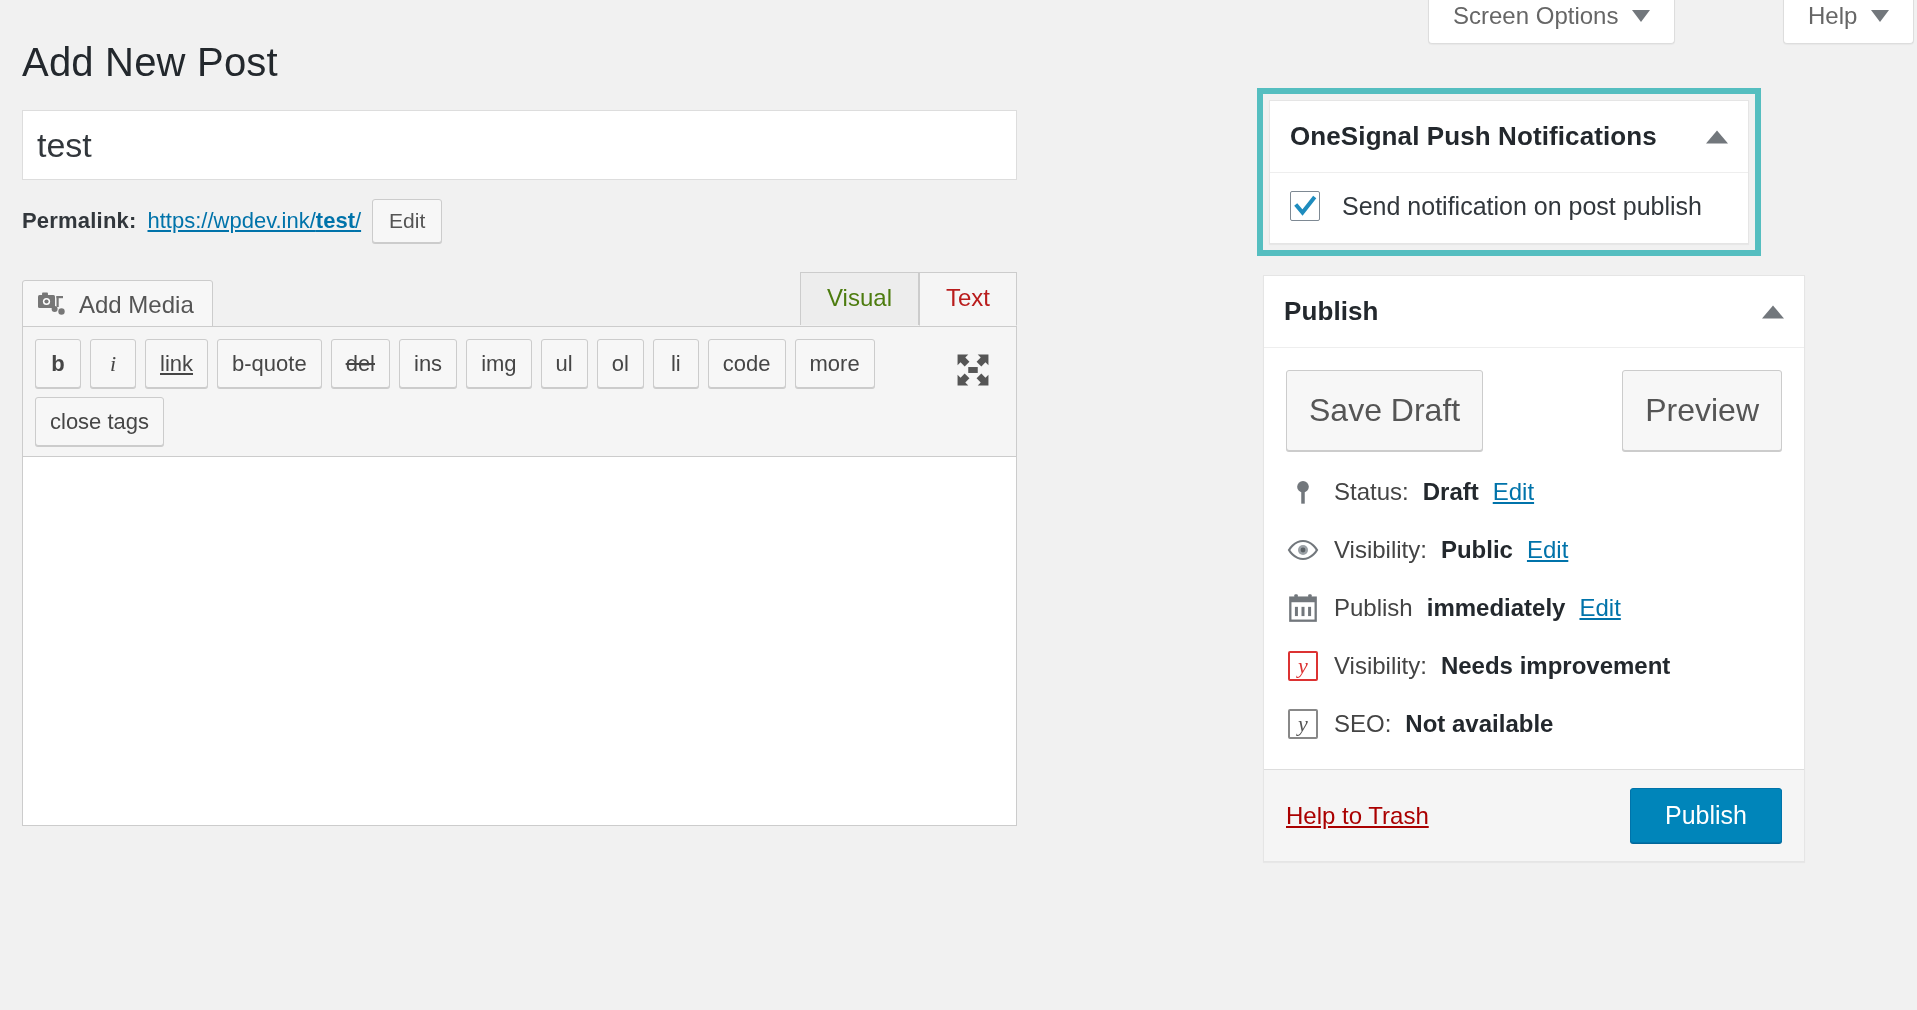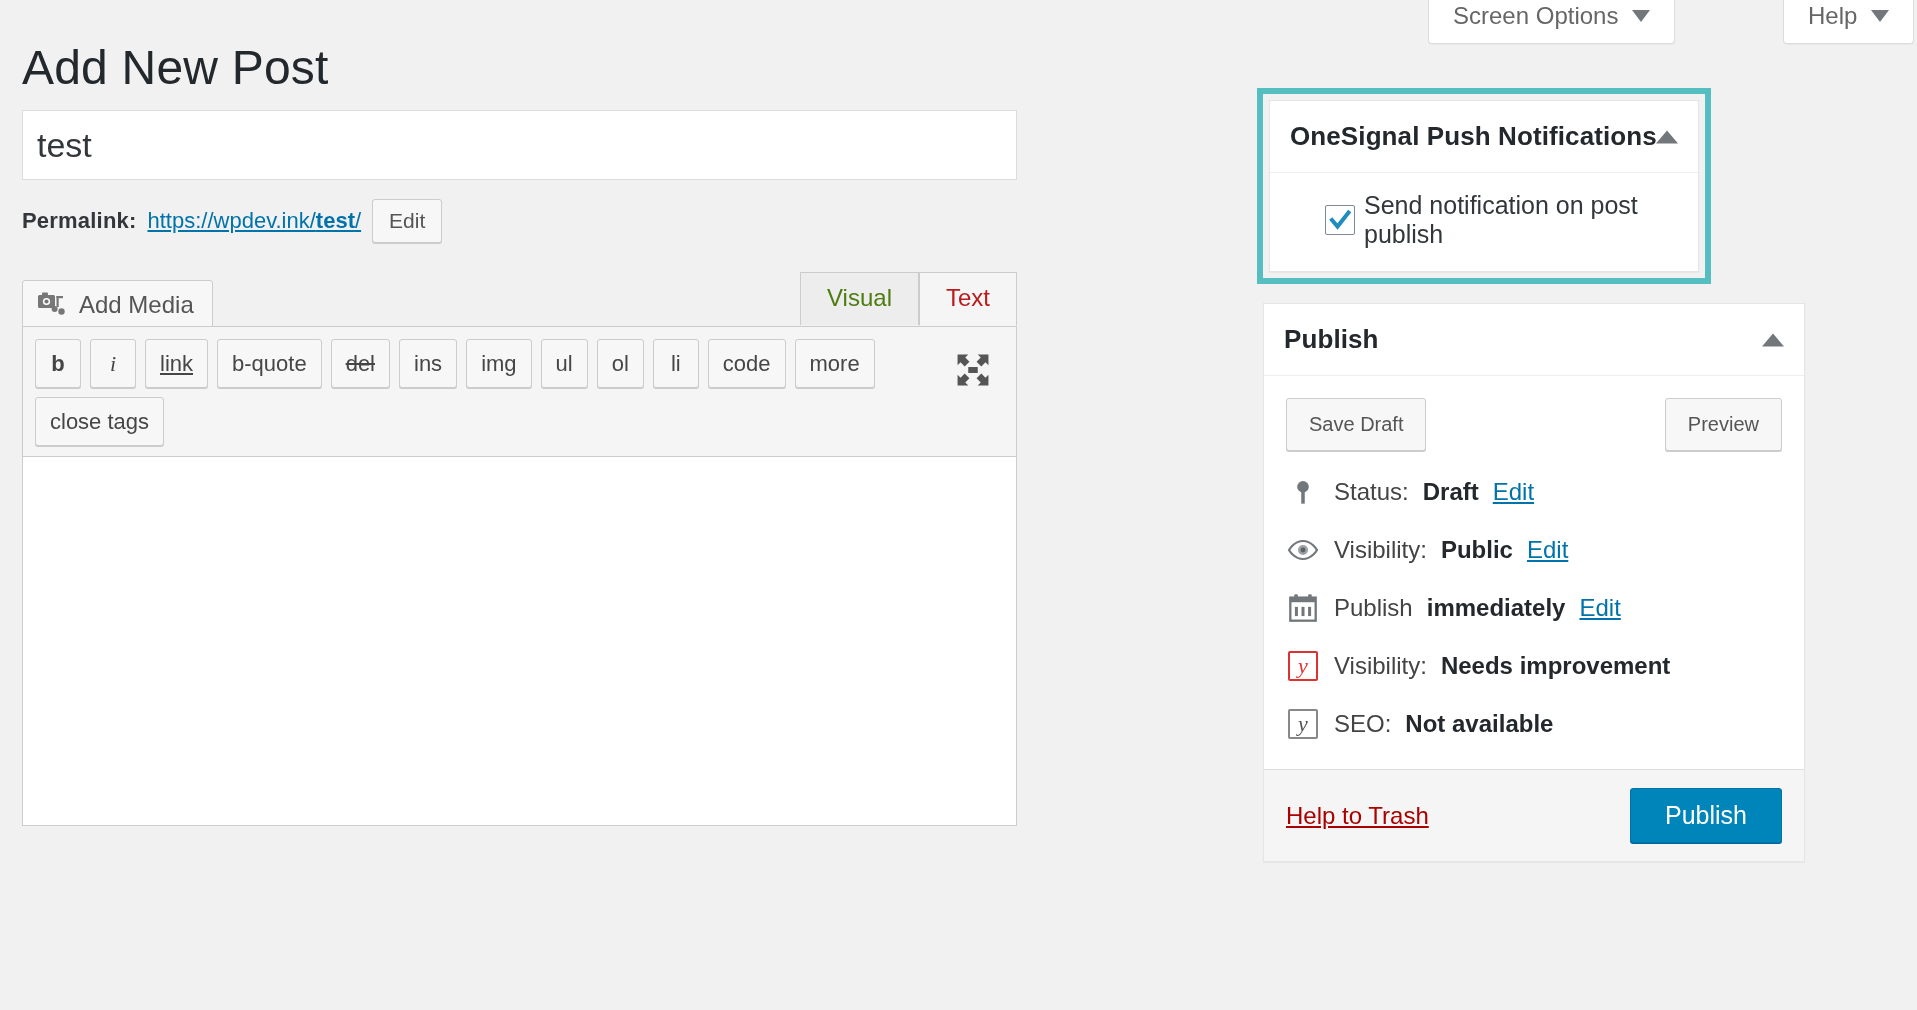--- a/index.html
+++ b/index.html
@@ -33,21 +33,21 @@
     width: 0; height: 0;
     border-left: 9px solid transparent;
     border-right: 9px solid transparent;
     border-top: 12px solid #72777c;
     display: inline-block;
   }
 
   
   .page-title {
     position: absolute; left: 22px; top: 40px;
-    font-size: 48px; font-weight: normal; color: #23282d;
+    font-size: 40px; font-weight: normal; color: #23282d;
     letter-spacing: .2px;
   }
 
   
   .left-col { position: absolute; left: 22px; top: 110px; width: 995px; }
 
   .title-input {
     width: 995px; height: 70px;
     background: #fff; border: 1px solid #ddd;
     font-size: 34px; color: #32373c;
@@ -146,21 +146,21 @@
     width: 995px;
   }
 
   
   .right-col { position: absolute; left: 1257px; top: 88px; width: 640px; }
 
   .highlight-box {
     border: 6px solid #55bec0;
     padding: 6px;
     background: #f1f1f1;
-    width: 454px;
+    width: 504px;
   }
 
   .postbox {
     background: #fff;
     border: 1px solid #e5e5e5;
     box-shadow: 0 1px 1px rgba(0,0,0,.04);
   }
   .postbox-header {
     position: relative;
     padding: 20px 20px 20px 20px;
@@ -174,38 +174,38 @@
   .toggle-caret {
     position: absolute; right: 20px; top: 50%; transform: translateY(-50%);
     width: 0; height: 0;
     border-left: 11px solid transparent;
     border-right: 11px solid transparent;
     border-bottom: 13px solid #72777c;
     cursor: pointer;
   }
   .postbox-body { padding: 18px 20px 22px 20px; }
 
-  .checkbox-row { display: flex; align-items: center; gap: 9px; margin-left: 35px; }
+  .checkbox-row { display: flex; align-items: center; gap: 22px; }
   .wp-checkbox {
     width: 30px; height: 30px;
     border: 1px solid #7e8993; background: #fff; border-radius: 2px;
     display: flex; align-items: center; justify-content: center;
     cursor: pointer; flex: none;
   }
   .checkbox-label { font-size: 25px; color: #32373c; }
 
   
   #publish-box-wrap { margin-top: 19px; width: 542px; margin-left: 6px; }
   .publish-actions {
     display: flex; justify-content: space-between; align-items: center;
     padding: 22px 22px 6px 22px;
   }
   .publish-btn-lg {
     background: #f7f7f7; border: 1px solid #ccc; border-radius: 3px;
-    color: #555; font-size: 20px; padding: 14px 22px;
+    color: #555; font-size: 32px; padding: 21px 22px;
     cursor: pointer; box-shadow: 0 1px 0 #ccc;
     font-family: "Liberation Sans", sans-serif;
   }
   .misc-list { padding: 6px 22px 16px 22px; }
   .misc-row {
     display: flex; align-items: center; gap: 14px;
     padding: 12px 0;
     font-size: 24px; color: #444;
   }
   .misc-icon { width: 34px; height: 34px; flex: none; display: flex; align-items: center; justify-content: center; }

